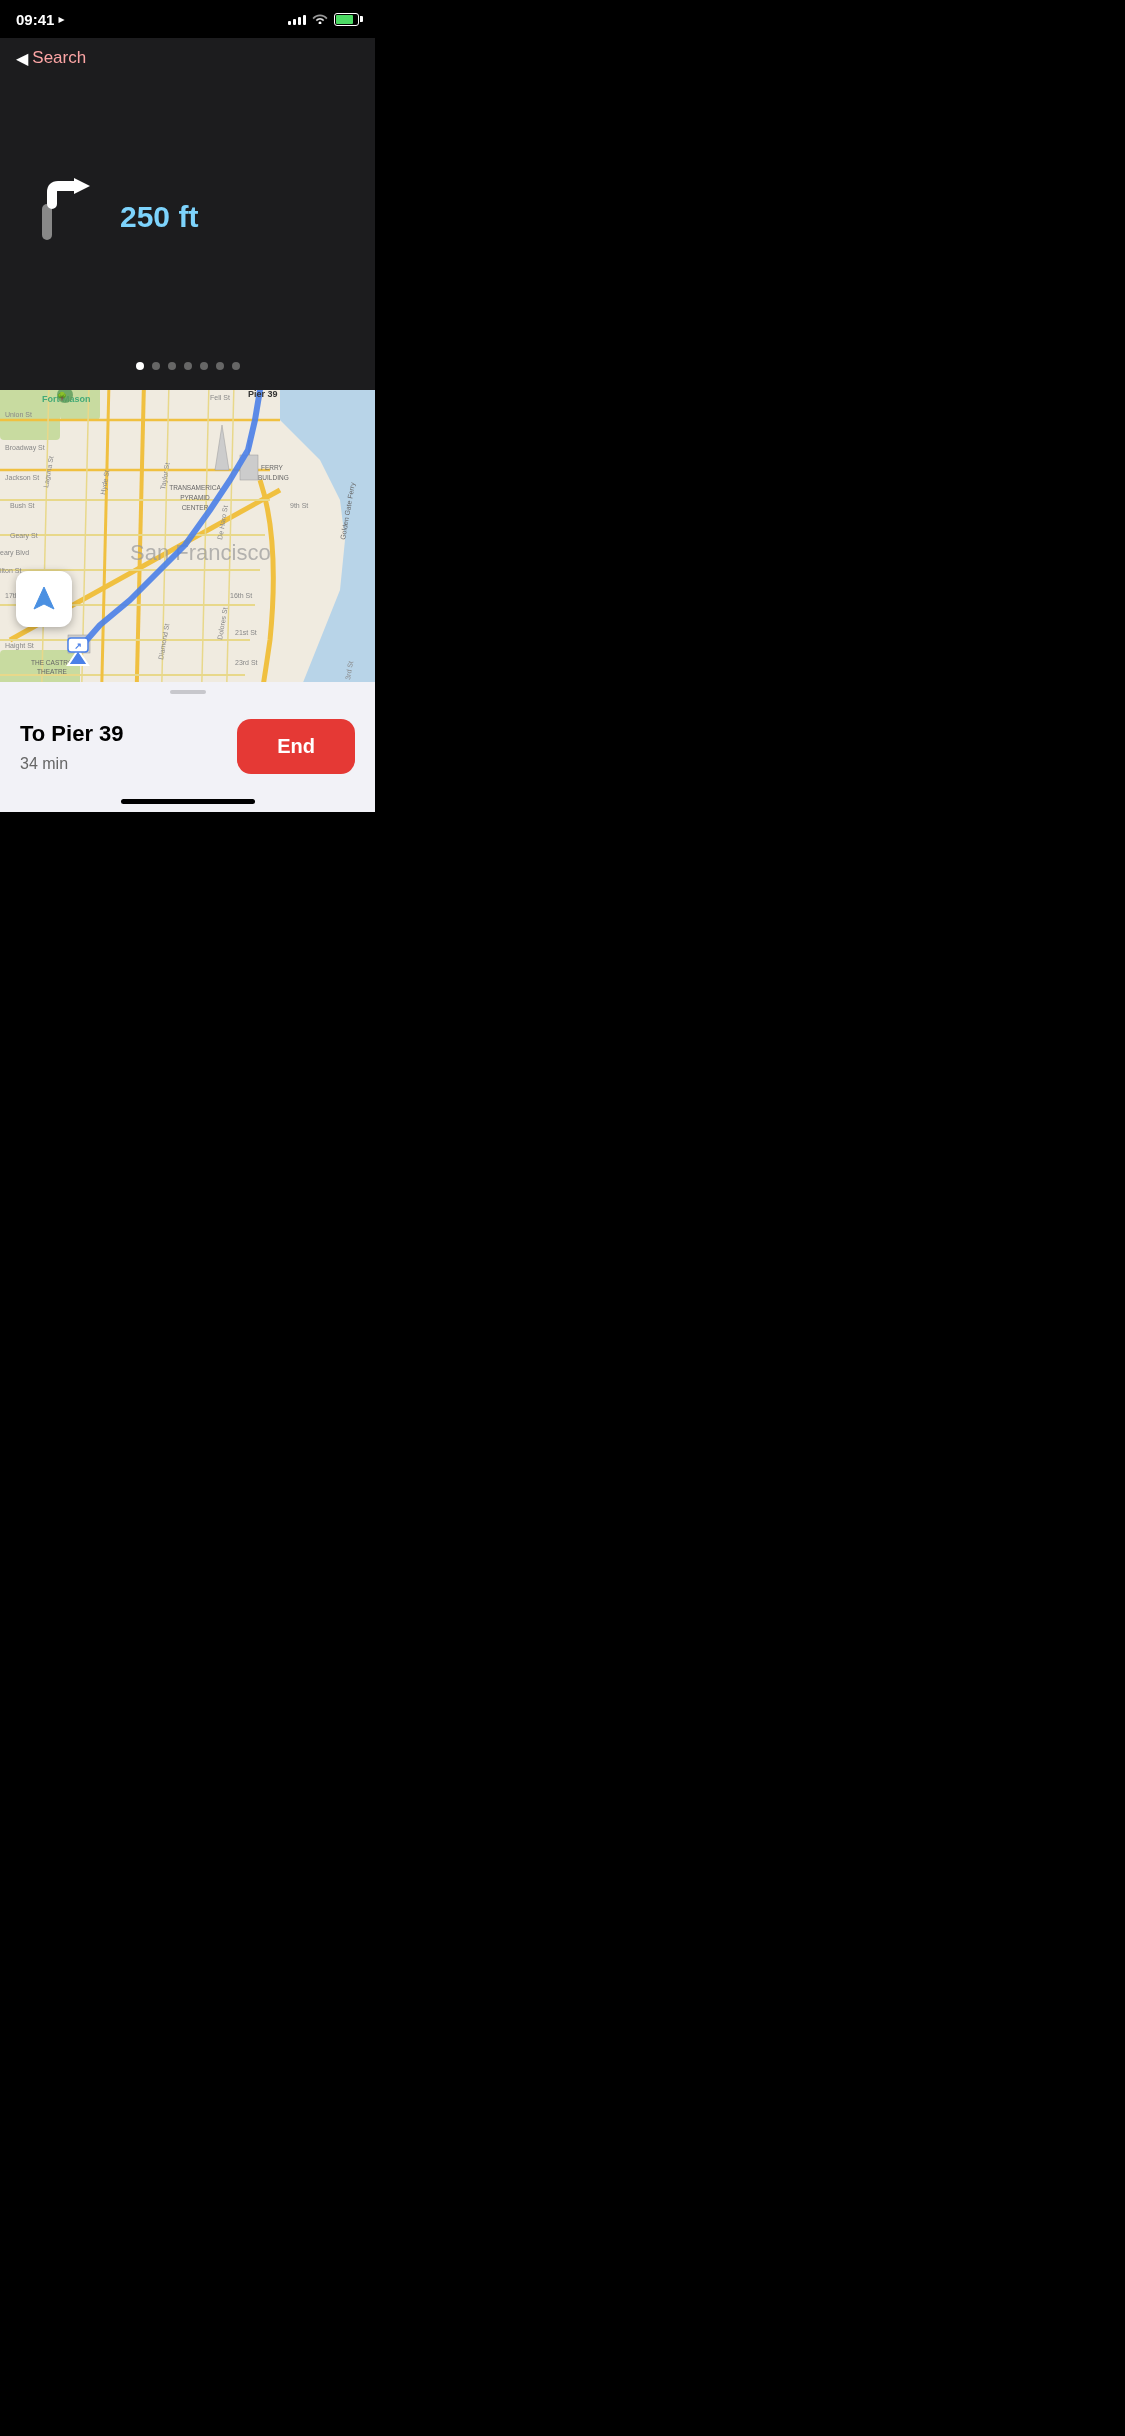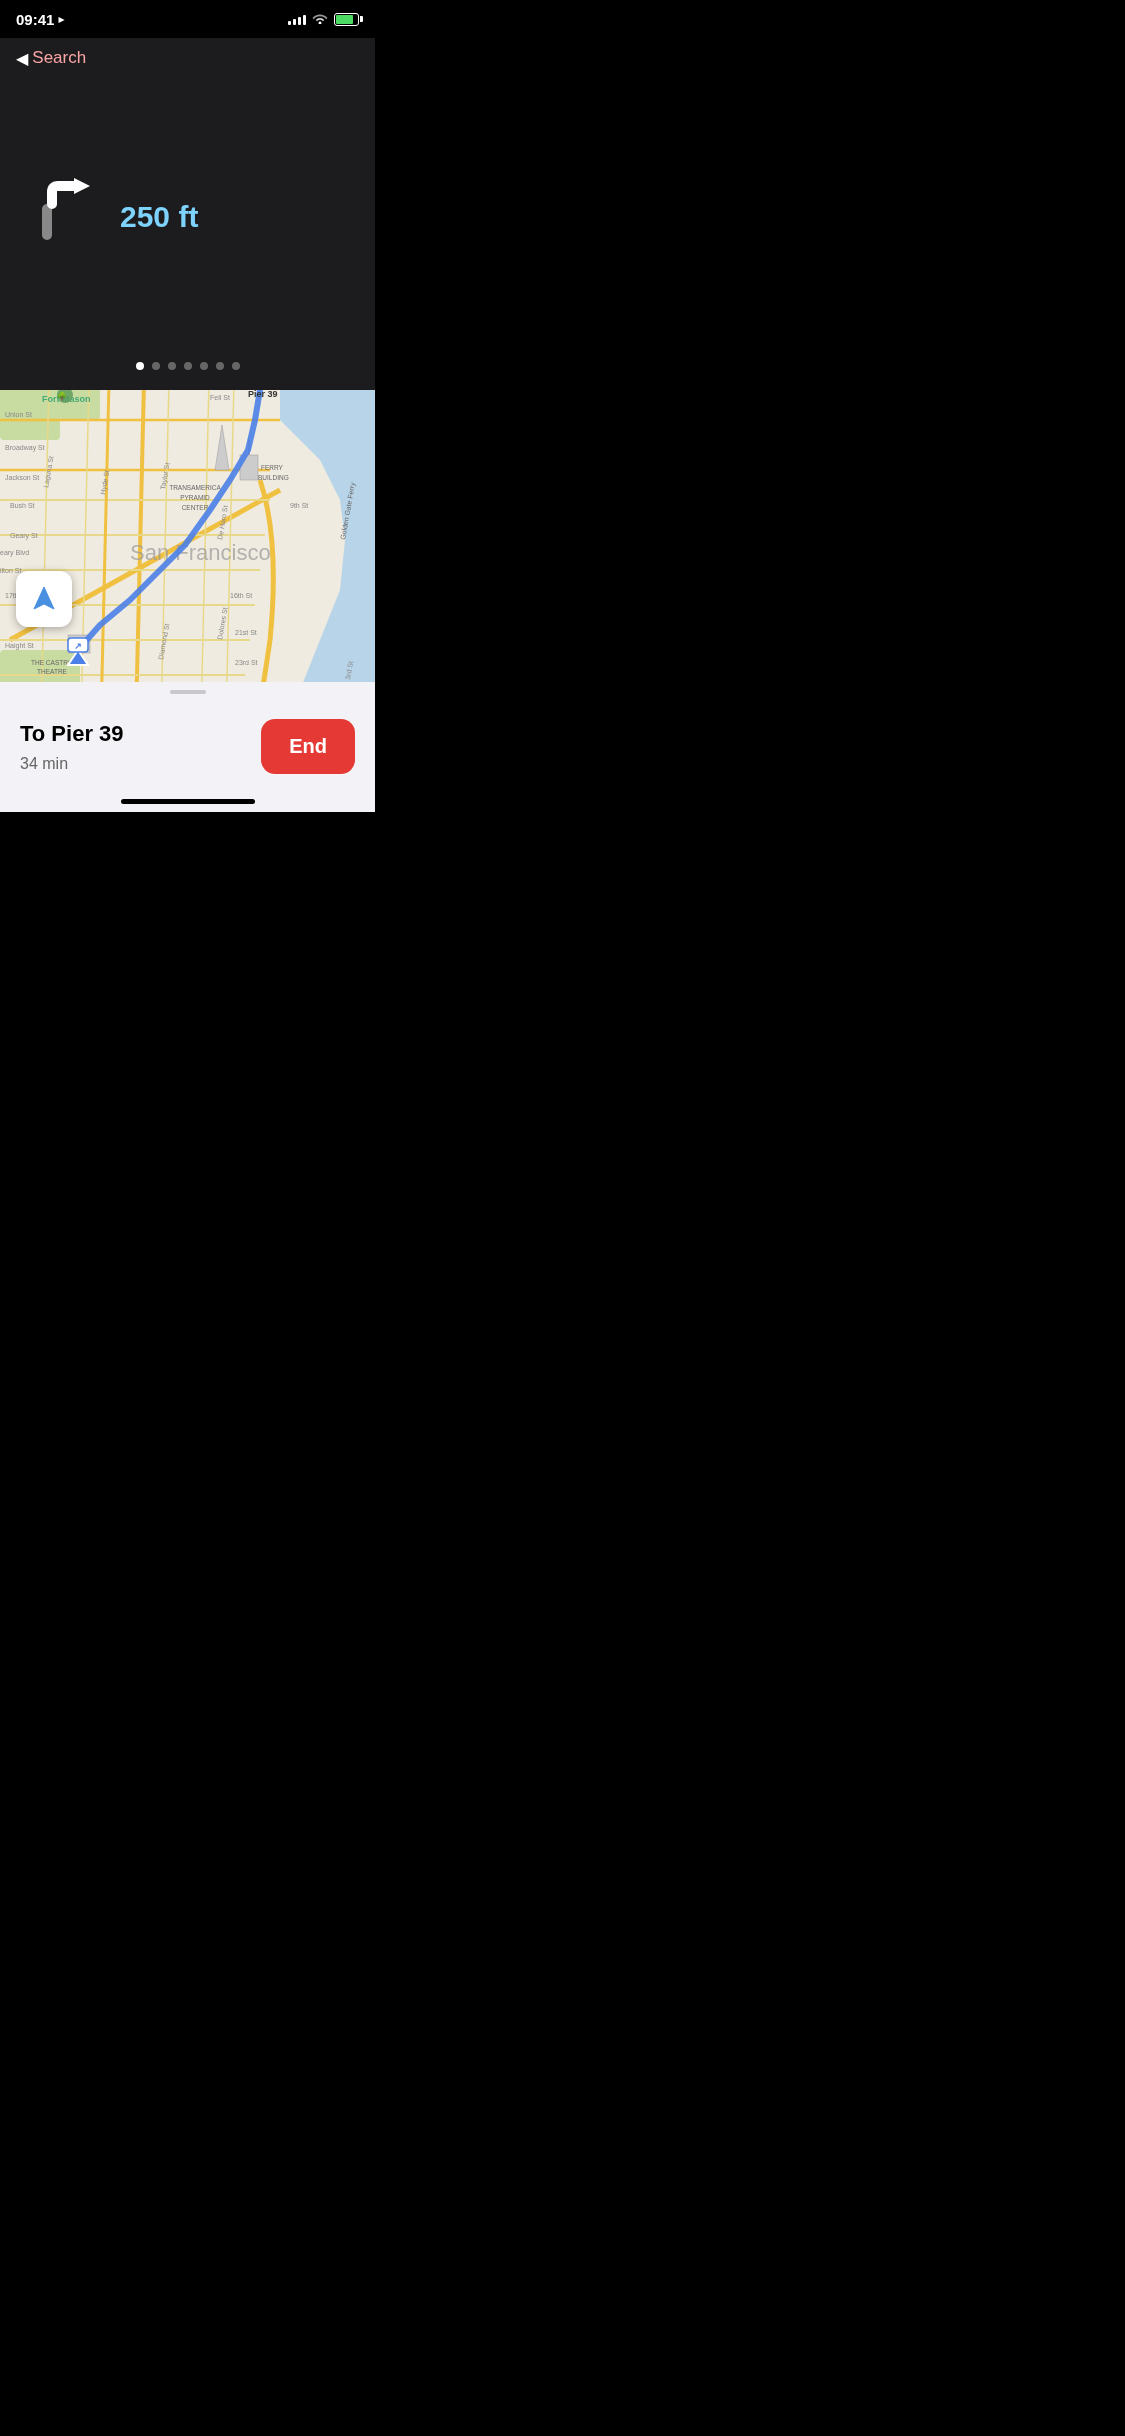--- a/index.html
+++ b/index.html
@@ -251,21 +251,21 @@
       font-size: 16px;
       color: #666;
       margin-top: 8px;
     }
 
     .end-button {
       background: #e53935;
       color: #fff;
       border: none;
       border-radius: 14px;
-      padding: 16px 28px;
+      padding: 16px 40px;
       font-size: 20px;
       font-weight: 600;
       cursor: pointer;
       text-align: center;
     }
 
     .home-indicator {
       width: 134px;
       height: 5px;
       background: #000;

